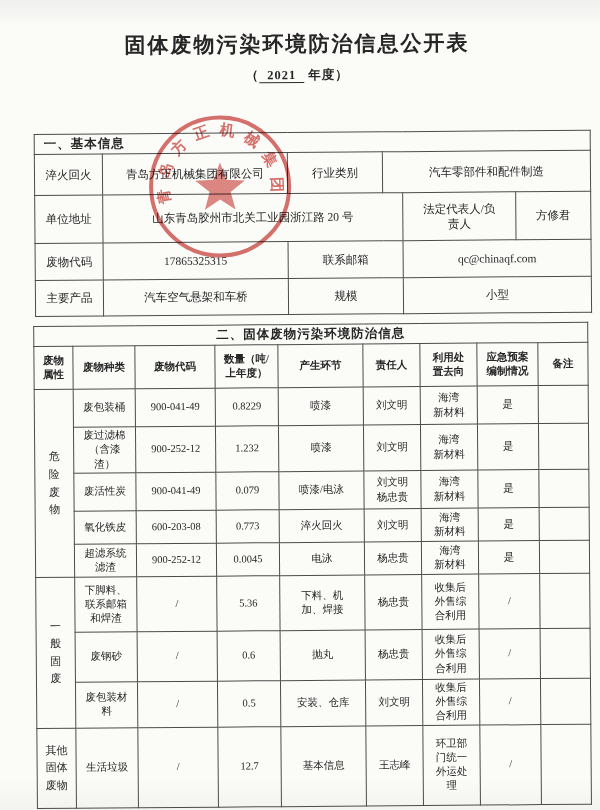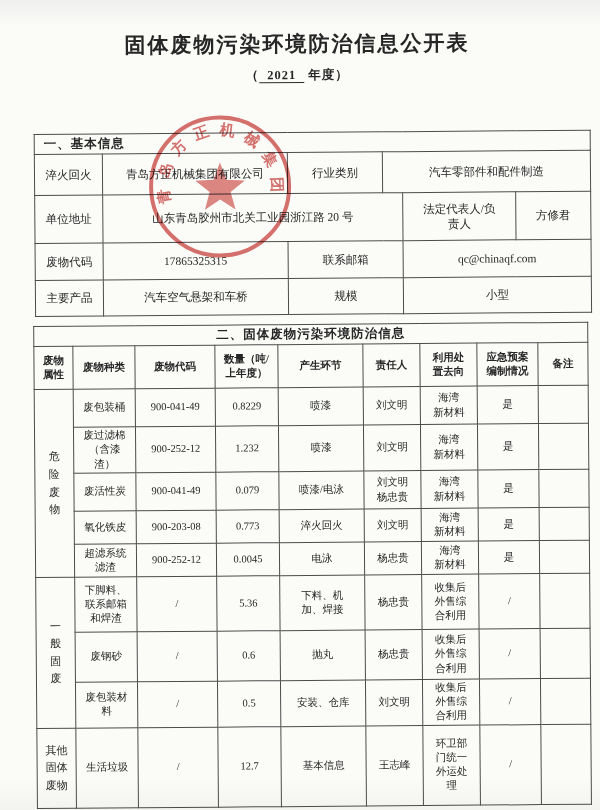--- a/index.html
+++ b/index.html
@@ -182,21 +182,21 @@
       <td>喷漆/电泳</td>
       <td>刘文明
 杨忠贵</td>
       <td>海湾
 新材料</td>
       <td>是</td>
       <td></td>
     </tr>
     <tr style="height:33px">
       <td>氧化铁皮</td>
-      <td>900-203-08</td>
+      <td>600-203-08</td>
       <td>0.773</td>
       <td>淬火回火</td>
       <td>刘文明</td>
       <td>海湾
 新材料</td>
       <td>是</td>
       <td></td>
     </tr>
     <tr style="height:33px">
       <td>超滤系统

